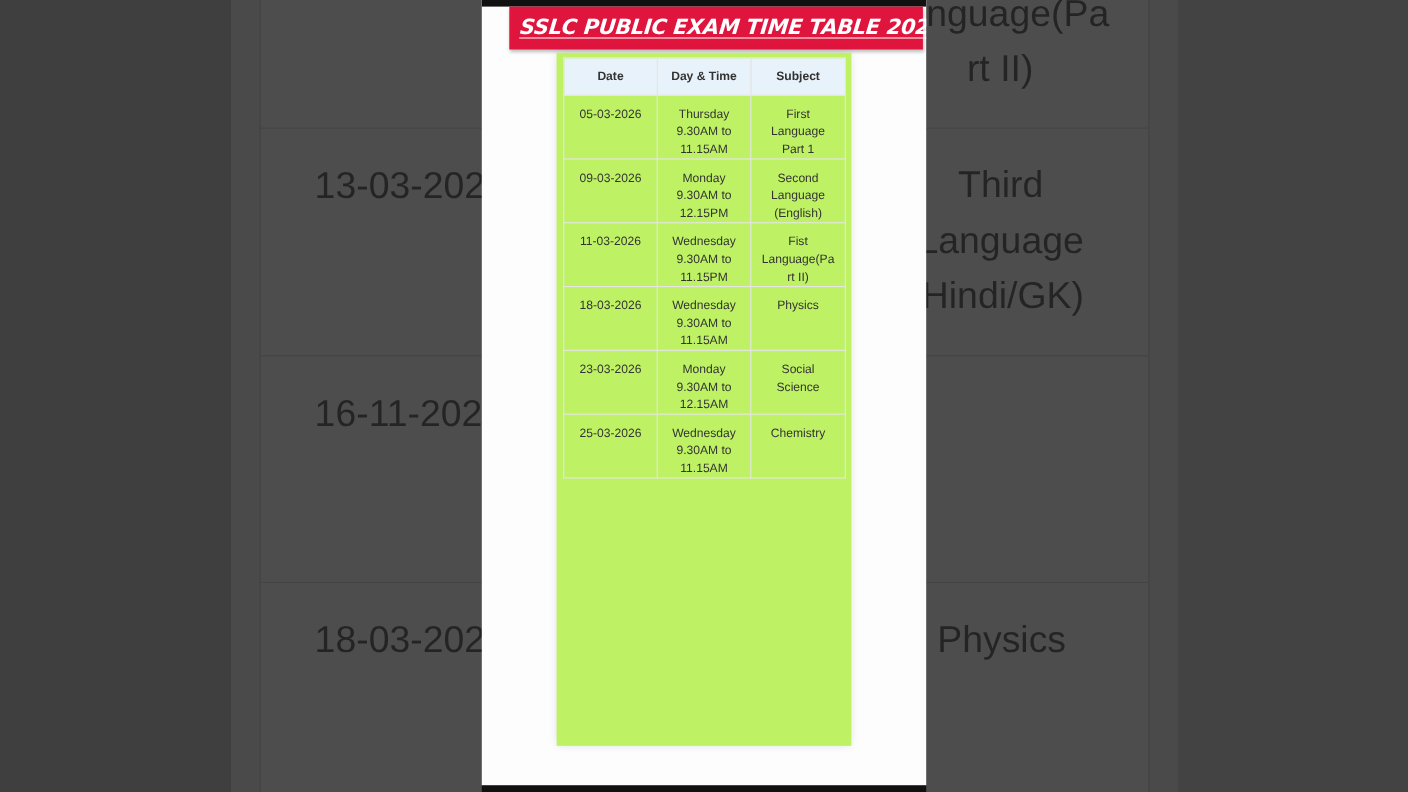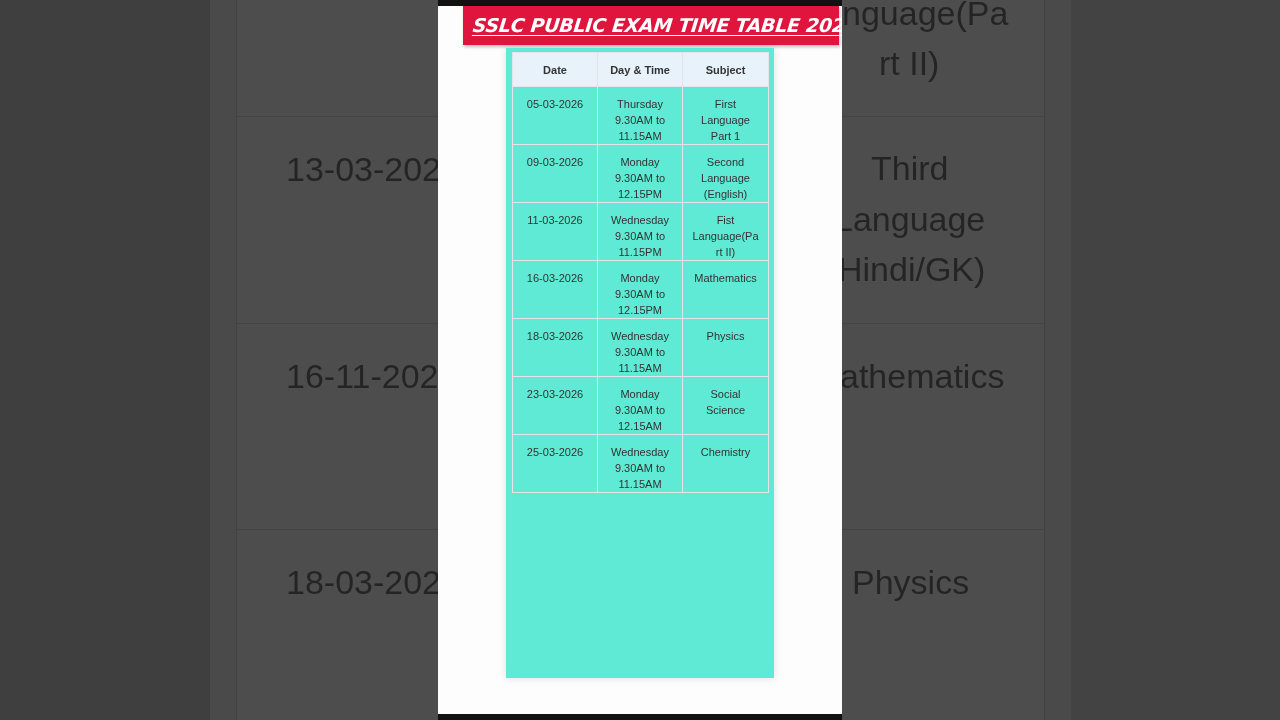--- a/index.html
+++ b/index.html
@@ -16,21 +16,21 @@
   .bg-text{position:absolute;color:#1e1e1e;font-size:34px;line-height:52px;white-space:nowrap;opacity:.85;}
 
   
   .phone{position:absolute;left:438px;top:0;width:404px;height:714px;background:#fdfdfd;overflow:hidden;}
   .phone::before{content:"";position:absolute;left:0;top:0;width:404px;height:6px;background:#111;}
   .phone-bottom{position:absolute;left:438px;top:714px;width:404px;height:6px;background:#111;}
 
   .banner{position:absolute;left:25px;top:6px;width:376px;height:39px;background:#e0153e;box-shadow:1px 2px 3px rgba(0,0,0,.25);}
   .banner-text{position:absolute;left:10px;top:6px;width:360px;text-align:center;color:#fff;font-family:"DejaVu Sans",sans-serif;font-style:italic;font-weight:bold;font-size:19px;letter-spacing:-.3px;line-height:26px;text-decoration:underline;text-decoration-thickness:1px;text-underline-offset:3px;transform:skewX(-6deg);white-space:nowrap;}
 
-  .card{position:absolute;left:68px;top:48px;width:268px;height:630px;background:#5eead4;box-shadow:0 0 8px rgba(0,0,0,.12);}
+  .card{position:absolute;left:68px;top:48px;width:268px;height:630px;background:#bef264;box-shadow:0 0 8px rgba(0,0,0,.12);}
   table{position:absolute;left:6px;top:4px;border-collapse:collapse;width:256px;table-layout:fixed;}
   th,td{border:1px solid #e5e5e5;text-align:center;vertical-align:top;font-size:11px;color:#333;padding:0;}
   th{background:#e8f2fb;height:33px;vertical-align:middle;font-weight:bold;color:#333;font-size:11px;}
   td{height:47px;padding-top:9px;line-height:16px;box-sizing:border-box;}
   col.c1{width:85px;} col.c2{width:85px;} col.c3{width:86px;}
   .cell-line{display:block;}
 </style>
 </head>
 <body>
 
@@ -46,21 +46,20 @@
 
   <div class="bg-text" style="left:286px;top:143px">13-03-202</div>
   <div class="bg-text" style="left:286px;top:350px">16-11-202</div>
   <div class="bg-text" style="left:286px;top:556px">18-03-202</div>
 
   <div class="bg-text" style="left:842px;top:-13px">nguage(Pa</div>
   <div class="bg-text" style="left:879px;top:37px">rt II)</div>
   <div class="bg-text" style="left:871px;top:142px">Third</div>
   <div class="bg-text" style="left:834px;top:193px">Language</div>
   <div class="bg-text" style="left:838px;top:243px">Hindi/GK)</div>
-  <div class="bg-text" style="left:840px;top:350px">athematics</div>
   <div class="bg-text" style="left:852px;top:556px">Physics</div>
 </div>
 
 <div class="phone">
   <div class="banner">
     <div class="banner-text">SSLC PUBLIC EXAM TIME TABLE 2026</div>
   </div>
 
   <div class="card">
     <table>
@@ -117,33 +116,20 @@
               <span class="cell-line">11.15PM</span>
             </td>
             <td>
               <span class="cell-line">Fist</span>
               <span class="cell-line">Language(Pa</span>
               <span class="cell-line">rt II)</span>
             </td>
           </tr>
           <tr>
             <td>
-              <span class="cell-line">16-03-2026</span>
-            </td>
-            <td>
-              <span class="cell-line">Monday</span>
-              <span class="cell-line">9.30AM to</span>
-              <span class="cell-line">12.15PM</span>
-            </td>
-            <td>
-              <span class="cell-line">Mathematics</span>
-            </td>
-          </tr>
-          <tr>
-            <td>
               <span class="cell-line">18-03-2026</span>
             </td>
             <td>
               <span class="cell-line">Wednesday</span>
               <span class="cell-line">9.30AM to</span>
               <span class="cell-line">11.15AM</span>
             </td>
             <td>
               <span class="cell-line">Physics</span>
             </td>

